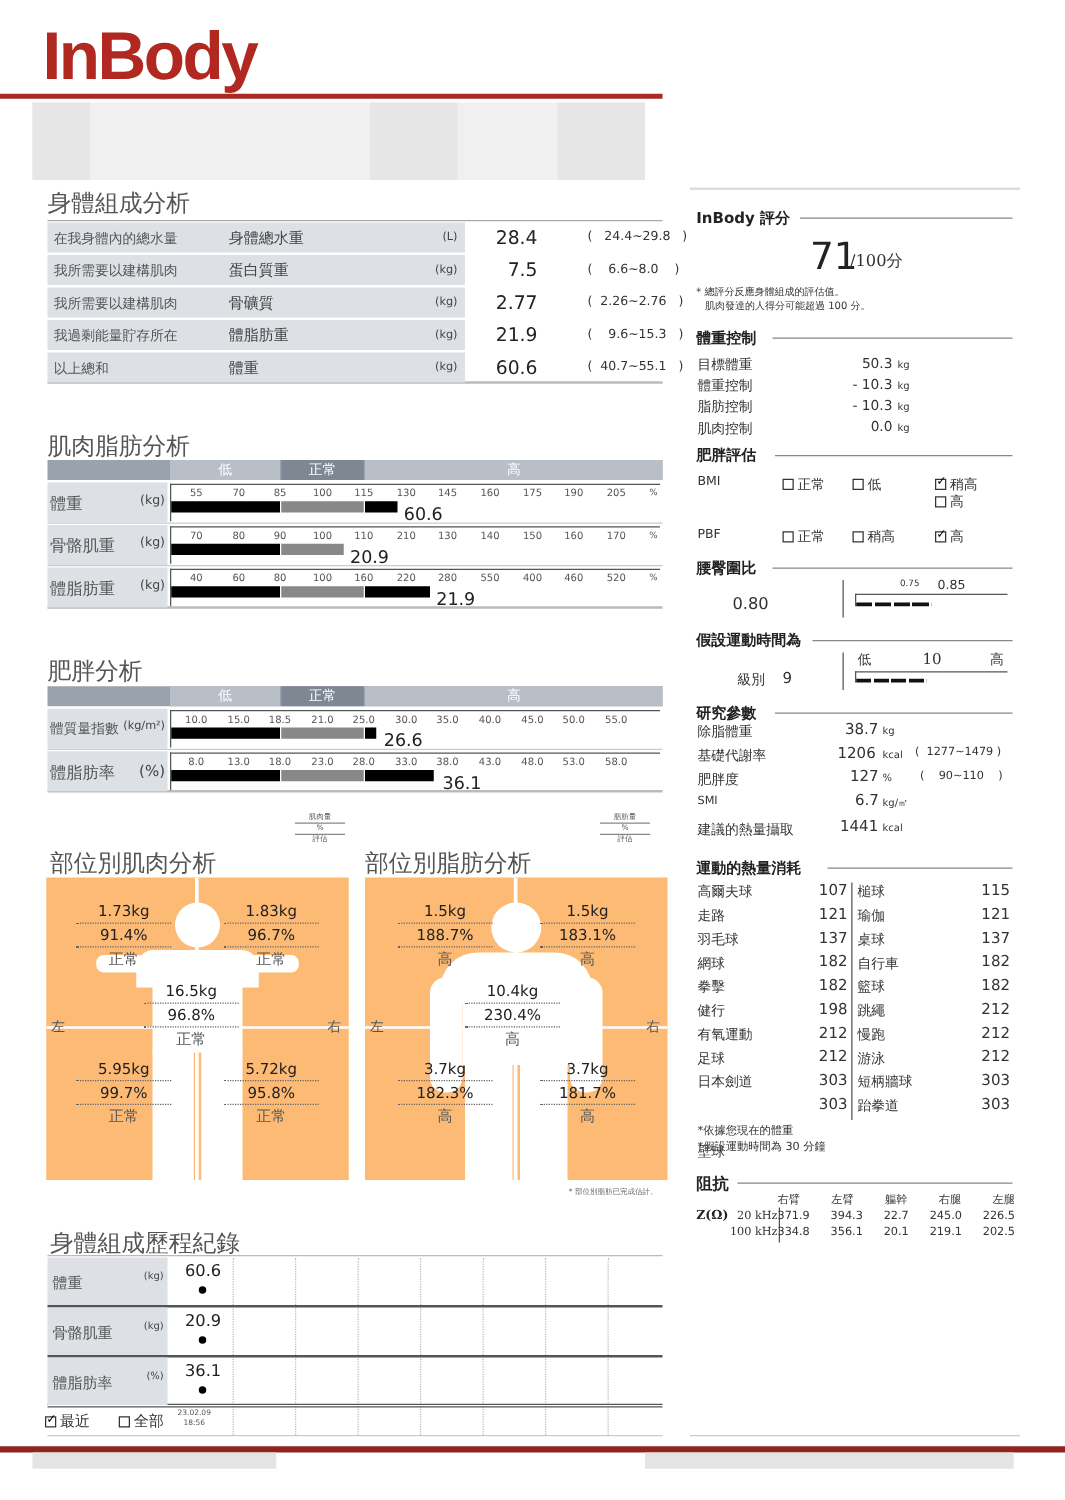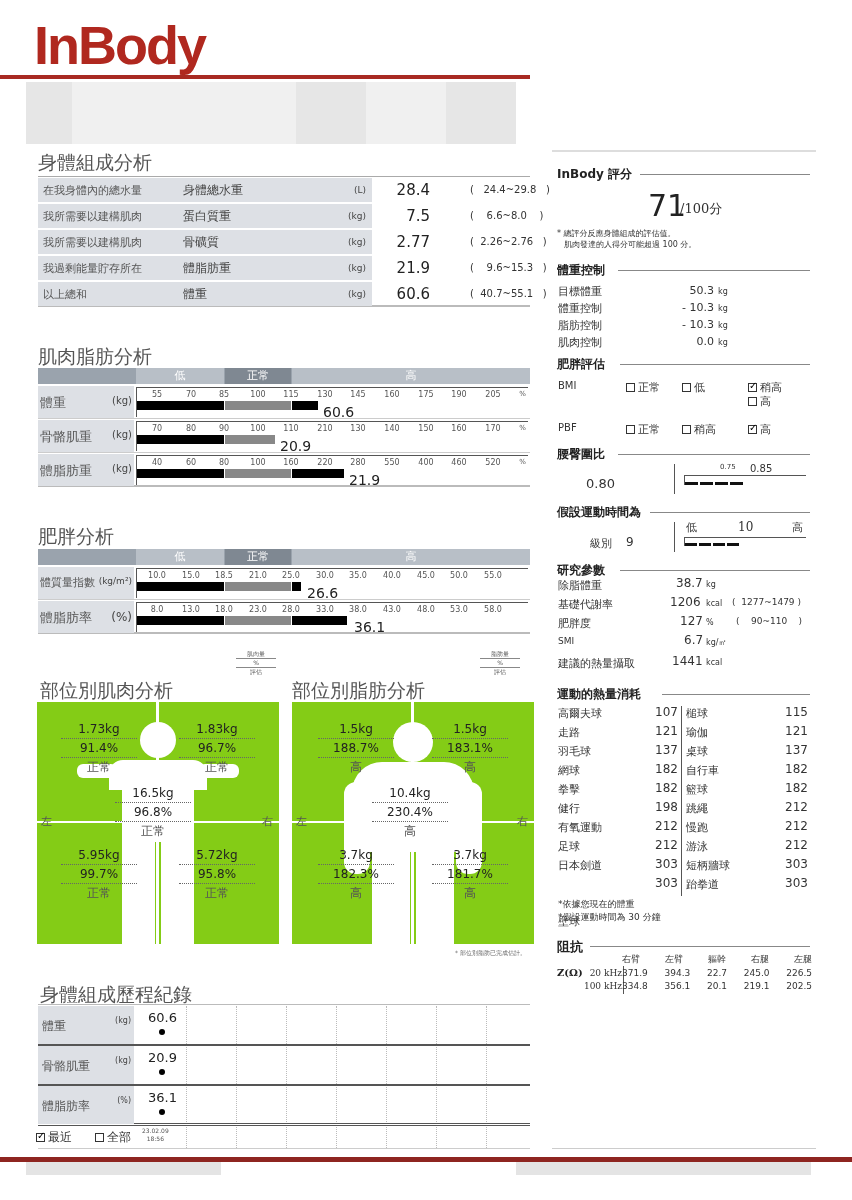--- a/index.html
+++ b/index.html
@@ -28,21 +28,21 @@
   .bar-label .n { position: absolute; left: 2px; top: 8px; font-size: 13px; color: #555; }
   .bar-label .u { position: absolute; right: 2px; top: 9px; font-size: 10px; color: #444; }
   .scale { position: absolute; left: 98px; top: 1px; width: 392px; height: 30px; border-top: 1px solid #555; border-left: 1px solid #555; }
   .tick { position: absolute; top: 2px; font-size: 8px; color: #555; transform: translateX(-50%); }
   .pct { position: absolute; right: 2px; top: 2px; font-size: 7px; color: #555; }
   .seg { position: absolute; top: 13px; height: 9px; }
   .seg.b { background: #000; }
   .seg.g { background: #888; }
   .barval { position: absolute; top: 16px; font-size: 14px; color: #222; }
   
-  .seg-panel { position: absolute; top: 702px; width: 242px; height: 242px; background: #84cc16; overflow: hidden; }
+  .seg-panel { position: absolute; top: 702px; width: 242px; height: 242px; background: #fdba74; overflow: hidden; }
   .seg-panel .vline { position: absolute; left: 119px; top: 0; width: 3px; height: 242px; background: #fff; }
   .seg-panel .hl { position: absolute; left: 0; top: 119px; width: 242px; height: 2px; background: #fff; }
   .fig { position: absolute; background: #fff; }
   .sbox { position: absolute; width: 76px; text-align: center; }
   .sbox .kg, .sbox .pc { font-size: 12px; color: #222; border-bottom: 1px dotted #666; height: 19px; line-height: 19px; }
   .sbox .ev { font-size: 12px; color: #555; height: 18px; line-height: 18px; }
   .side { position: absolute; top: 112px; font-size: 11px; color: #555; }
   .legend-mini { position: absolute; width: 40px; text-align: center; font-size: 6px; color: #555; line-height: 8px; }
   .legend-mini div { border-bottom: 1px solid #888; }
   .legend-mini div:last-child { border-bottom: none; }

